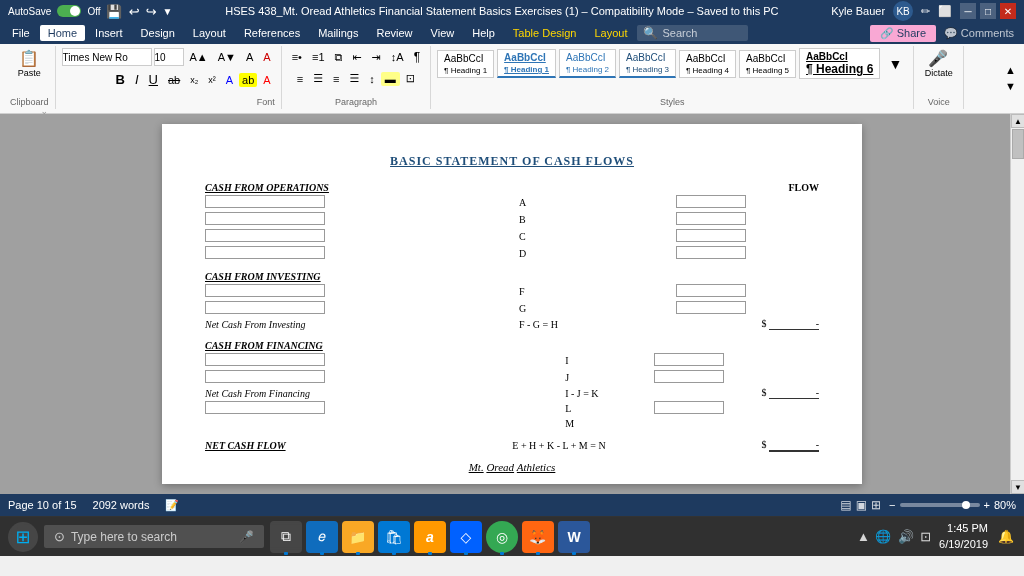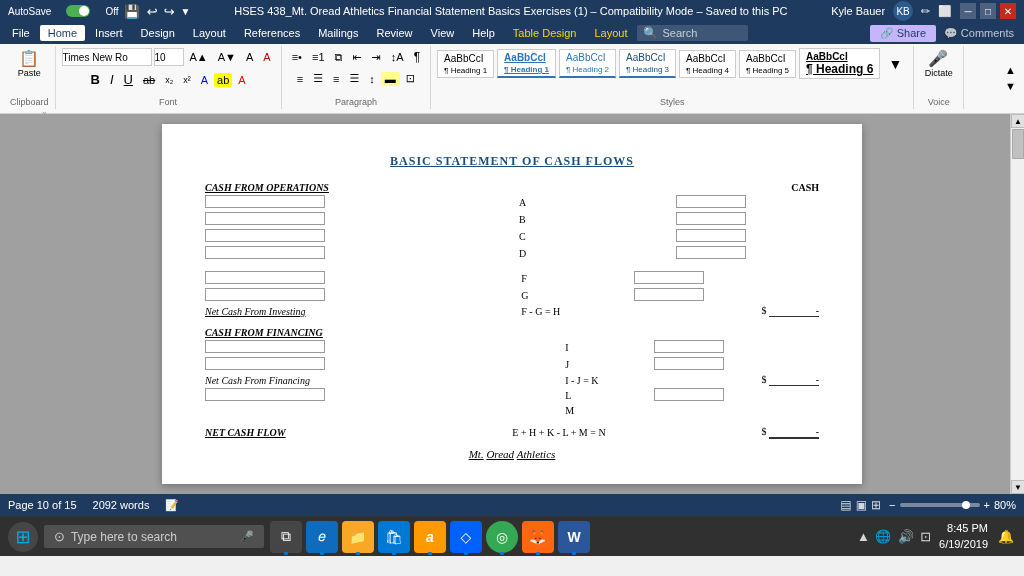--- a/index.html
+++ b/index.html
@@ -14,37 +14,37 @@
       justify-content: space-between;
       padding: 0 8px;
       color: white;
       font-size: 11px;
     }
     .title-bar-left { display: flex; align-items: center; gap: 6px; }
     .title-bar-center { flex: 1; text-align: center; font-size: 11px; }
     .title-bar-right { display: flex; align-items: center; gap: 8px; font-size: 11px; }
     .title-bar-controls { display: flex; gap: 4px; }
     .title-bar-btn { width: 16px; height: 16px; background: rgba(255,255,255,0.2); border: none; color: white; font-size: 10px; cursor: pointer; display: flex; align-items: center; justify-content: center; }
-    .autosave-toggle { display: flex; align-items: center; gap: 15px; font-size: 10px; }
+    .autosave-toggle { display: flex; align-items: center; gap: 6px; font-size: 10px; }
     .toggle-switch { width: 24px; height: 12px; background: #4caf50; border-radius: 6px; position: relative; }
     .toggle-knob { width: 10px; height: 10px; background: white; border-radius: 50%; position: absolute; right: 1px; top: 1px; }
 
     
     .menu-bar {
       height: 22px;
       background: #1e3a5f;
       display: flex;
       align-items: center;
       padding: 0 4px;
       gap: 2px;
     }
     .menu-item { color: white; font-size: 11px; padding: 2px 8px; cursor: pointer; border-radius: 2px; }
     .menu-item:hover, .menu-item.active { background: #2d5a8e; }
     .menu-item.active { background: white; color: #1e3a5f; }
-    .share-btn { margin-left: auto; background: #c4b5fd; color: #1e3a5f; padding: 2px 10px; border-radius: 2px; font-size: 11px; cursor: pointer; }
+    .share-btn { margin-left: auto; background: #f9a8d4; color: #1e3a5f; padding: 2px 10px; border-radius: 2px; font-size: 11px; cursor: pointer; }
     .comments-btn { color: rgba(255,255,255,0.7); font-size: 11px; padding: 2px 6px; }
     .search-bar { display: flex; align-items: center; background: rgba(255,255,255,0.15); border-radius: 2px; padding: 1px 6px; gap: 4px; }
     .search-bar input { background: transparent; border: none; color: white; font-size: 11px; outline: none; width: 80px; }
     .search-bar input::placeholder { color: rgba(255,255,255,0.7); }
 
     
     .ribbon {
       background: #f8f8f8;
       border-bottom: 1px solid #d0d0d0;
       padding: 2px 4px 4px;
@@ -247,21 +247,21 @@
     <div class="ribbon-row">
       <button class="r-btn" style="min-width:36px;">
         <span class="icon">📋</span>
         <span class="lbl">Paste</span>
       </button>
     </div>
     <span class="ribbon-group-label">Clipboard</span>
     <span style="font-size:9px;color:#999;position:absolute;margin-top:58px;margin-left:30px;">⌄</span>
   </div>
 
-  <div class="ribbon-group" style="min-width:160px;">
+  <div class="ribbon-group" style="min-width:160px;align-items:flex-end;">
     <div class="ribbon-row">
       <input class="font-selector" value="Times New Ro" style="">
       <input class="size-selector" value="10" style="">
       <button class="small-btn" style="font-size:11px;">A▲</button>
       <button class="small-btn" style="font-size:11px;">A▼</button>
       <button class="small-btn" style="font-size:11px;">A</button>
       <button class="small-btn" style="font-size:11px; color:#c00;">A</button>
     </div>
     <div class="ribbon-row" style="margin-top:2px;">
       <button class="small-btn format-btn" style="font-size:13px;font-weight:bold;">B</button>
@@ -331,21 +331,21 @@
 <div class="doc-area">
   <div class="document">
 
     <div class="doc-title">BASIC STATEMENT OF CASH FLOWS</div>
 
     <table class="cash-table">
       <tbody>
           <tr>
         <td class="label-col"><span class="cash-section-title">CASH FROM OPERATIONS</span></td>
         <td class="formula-col"></td>
-        <td class="total-header">CASH</td>
+        <td class="total-header">FLOW</td>
       </tr>
       <tr>
         <td><div class="input-box"></div></td>
         <td style="font-size:10px;">A</td>
         <td><div class="input-box" style="width:70px;"></div></td>
       </tr>
       <tr>
         <td><div class="input-box"></div></td>
         <td style="font-size:10px;">B</td>
         <td><div class="input-box" style="width:70px;"></div></td>
@@ -358,32 +358,37 @@
       <tr>
         <td><div class="input-box"></div></td>
         <td style="font-size:10px;">D</td>
         <td><div class="input-box" style="width:70px;"></div></td>
       </tr>
     </tbody>
       </table>
 
     <table class="cash-table">
       <tbody>
+          <tr>
+        <td class="label-col"><span class="cash-section-title">CASH FROM INVESTING</span></td>
+        <td class="formula-col"></td>
+        <td></td>
+      </tr>
       <tr>
         <td><div class="input-box"></div></td>
         <td style="font-size:10px;">F</td>
         <td><div class="input-box" style="width:70px;"></div></td>
       </tr>
       <tr>
         <td><div class="input-box"></div></td>
         <td style="font-size:10px;">G</td>
         <td><div class="input-box" style="width:70px;"></div></td>
       </tr>
       <tr>
-        <td style="font-style:italic; text-decoration:underline; font-size:10px;">Net Cash From Investing</td>
+        <td style="font-style:italic; font-size:10px;">Net Cash From Investing</td>
         <td style="font-size:10px;">F - G = H</td>
         <td style="text-align:right;">
           <span style="font-size:10px;">$</span>
           <span style="display:inline-block; min-width:50px; border-bottom:1px solid #333; text-align:right; font-size:10px;">-</span>
         </td>
       </tr>
     </tbody>
       </table>
 
     <table class="cash-table">
@@ -516,20 +521,20 @@
     </div>
   </div>
   <div class="taskbar-right">
     <div class="sys-icons">
       <span class="sys-icon">▲</span>
       <span class="sys-icon">🌐</span>
       <span class="sys-icon">🔊</span>
       <span class="sys-icon">⊡</span>
     </div>
     <div class="time-date">
-      <div>8:45 PM</div>
+      <div>1:45 PM</div>
       <div>6/19/2019</div>
     </div>
     <div class="notif-btn">
       <span style="font-size:13px;">🔔</span>
     </div>
   </div>
 </div>
 
 </body></html>

